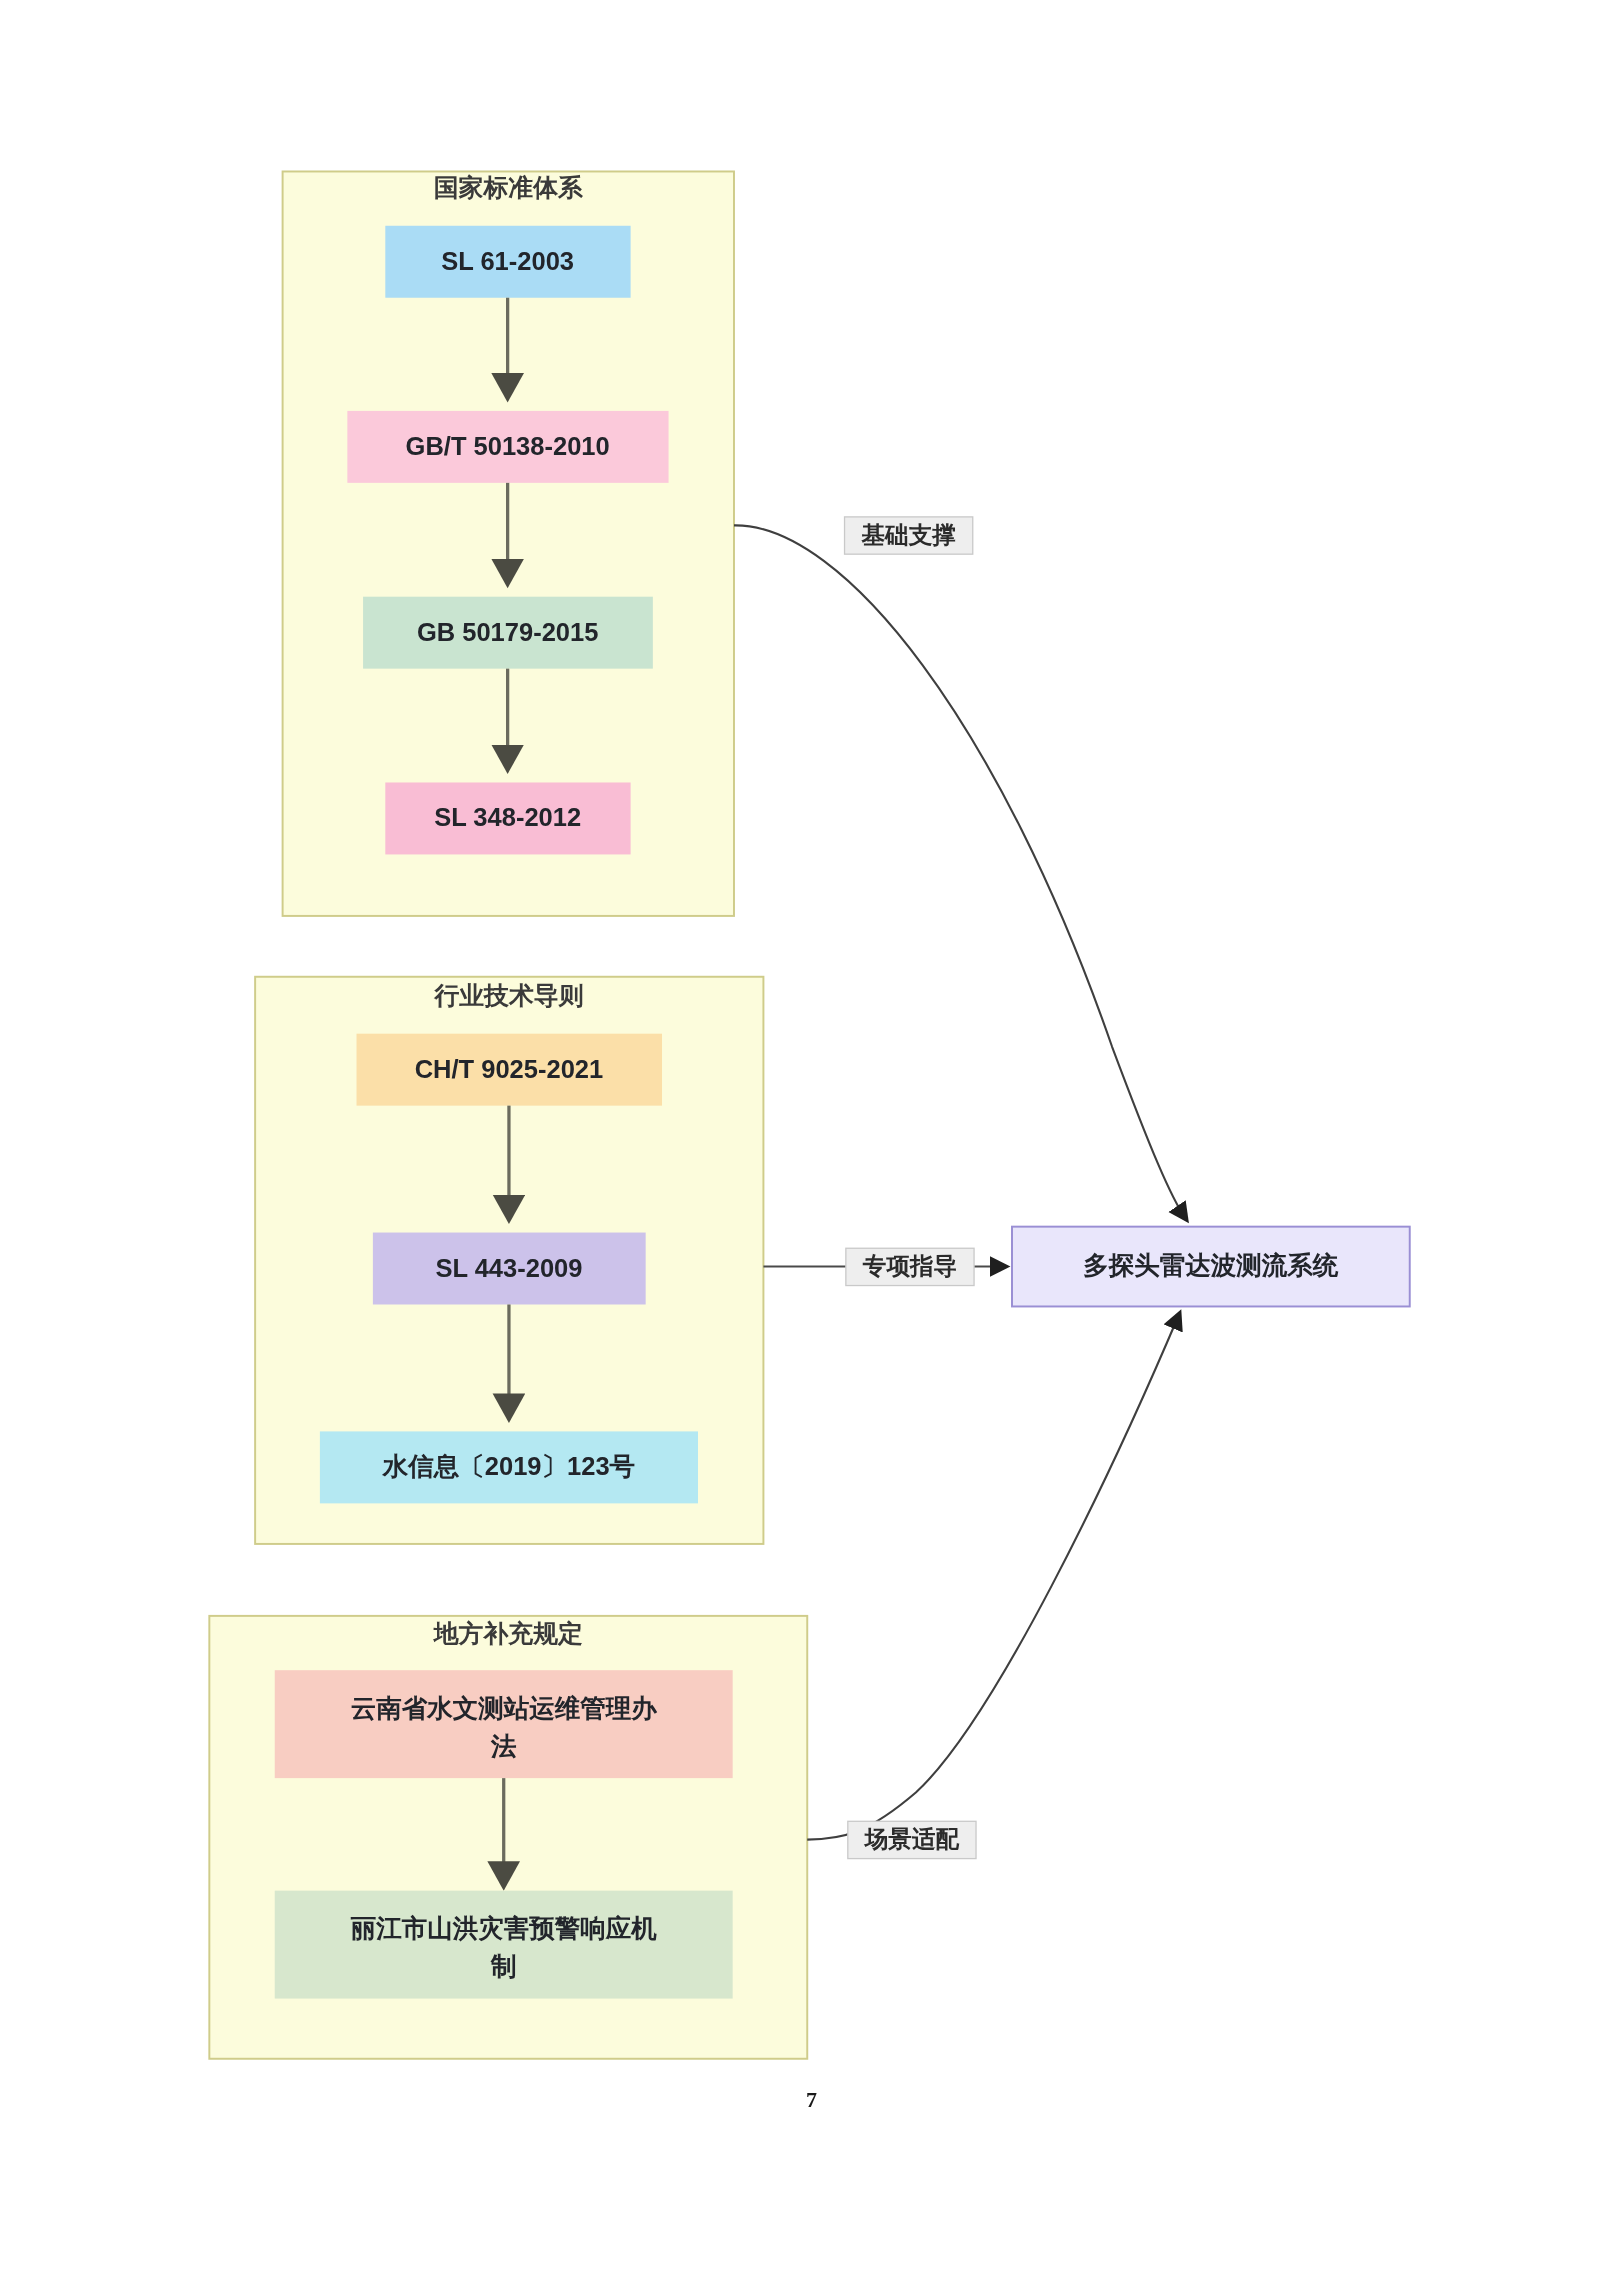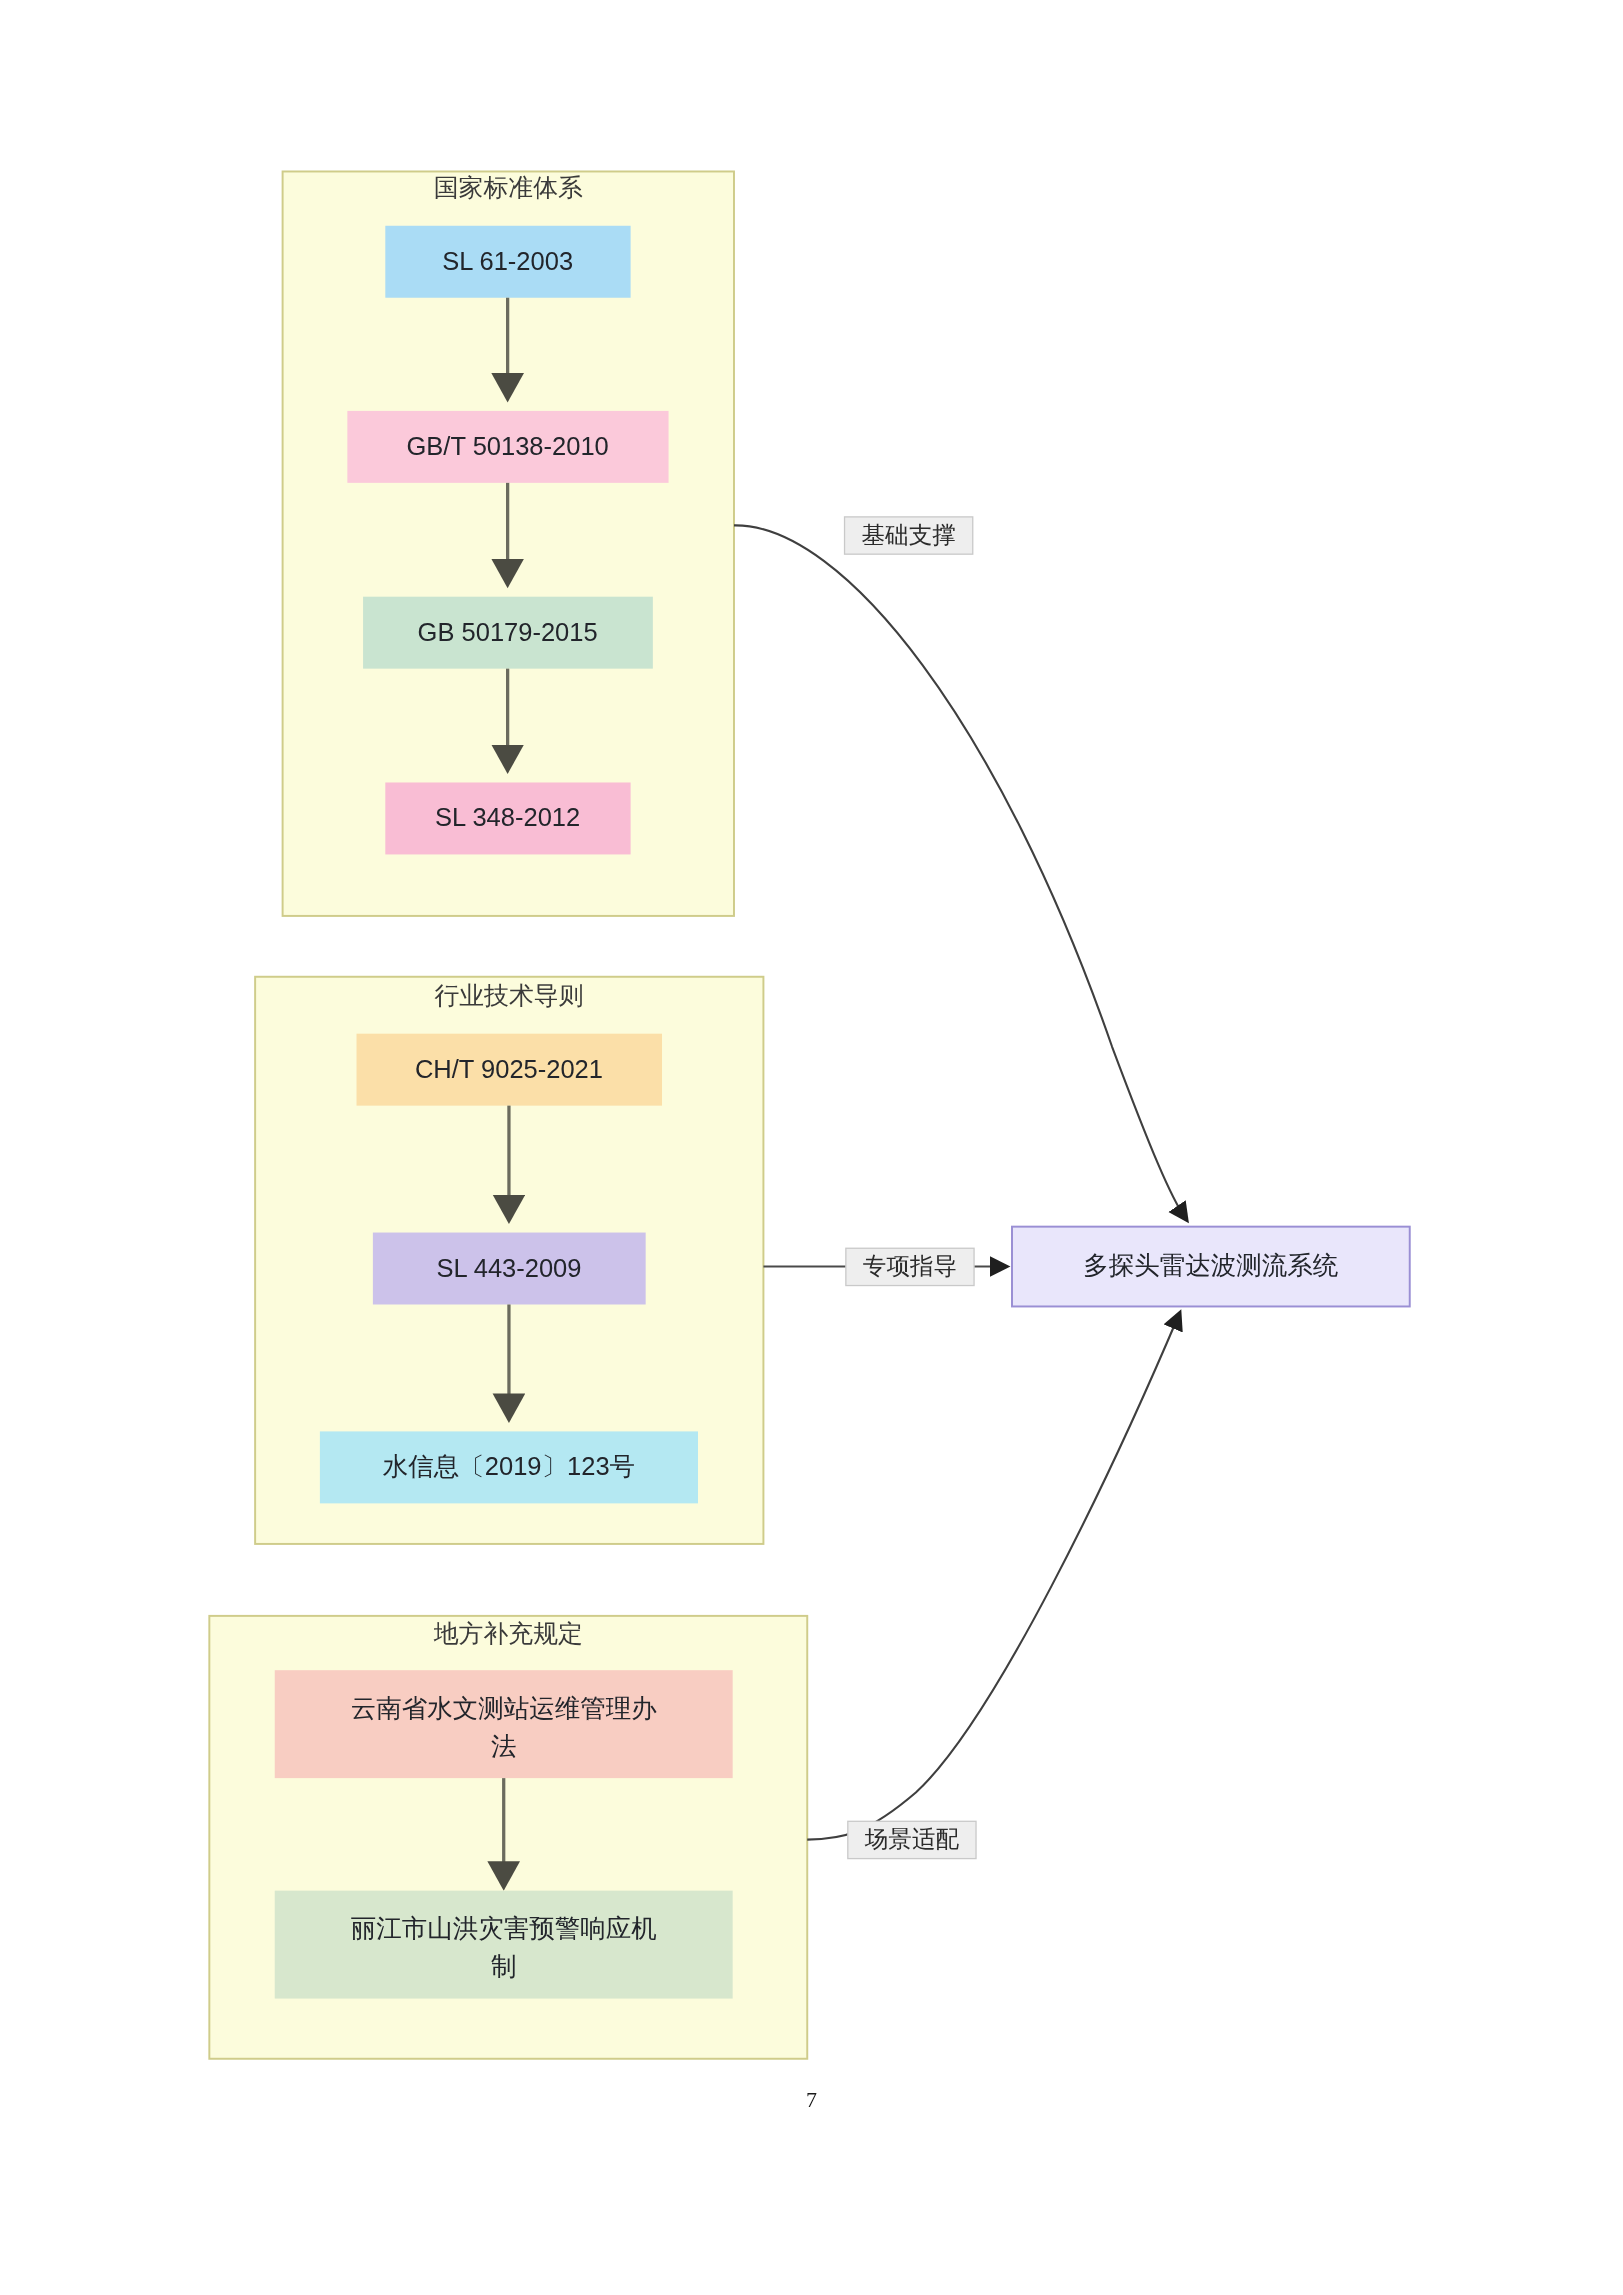--- a/index.html
+++ b/index.html
@@ -12,20 +12,21 @@
     height: 2295px;
     font-family: "Liberation Sans", "DejaVu Sans", sans-serif;
     position: relative;
     overflow: hidden;
   }
   #page {
     position: absolute;
     left: 0; top: 0;
     width: 1623px;
     height: 2295px;
+    font-weight: bold;
   }
   svg.diagram {
     position: absolute;
     left: 0; top: 0;
     width: 1623px;
     height: 2295px;
     display: block;
   }
   .grp-rect {
     fill: #fcfcdc;

